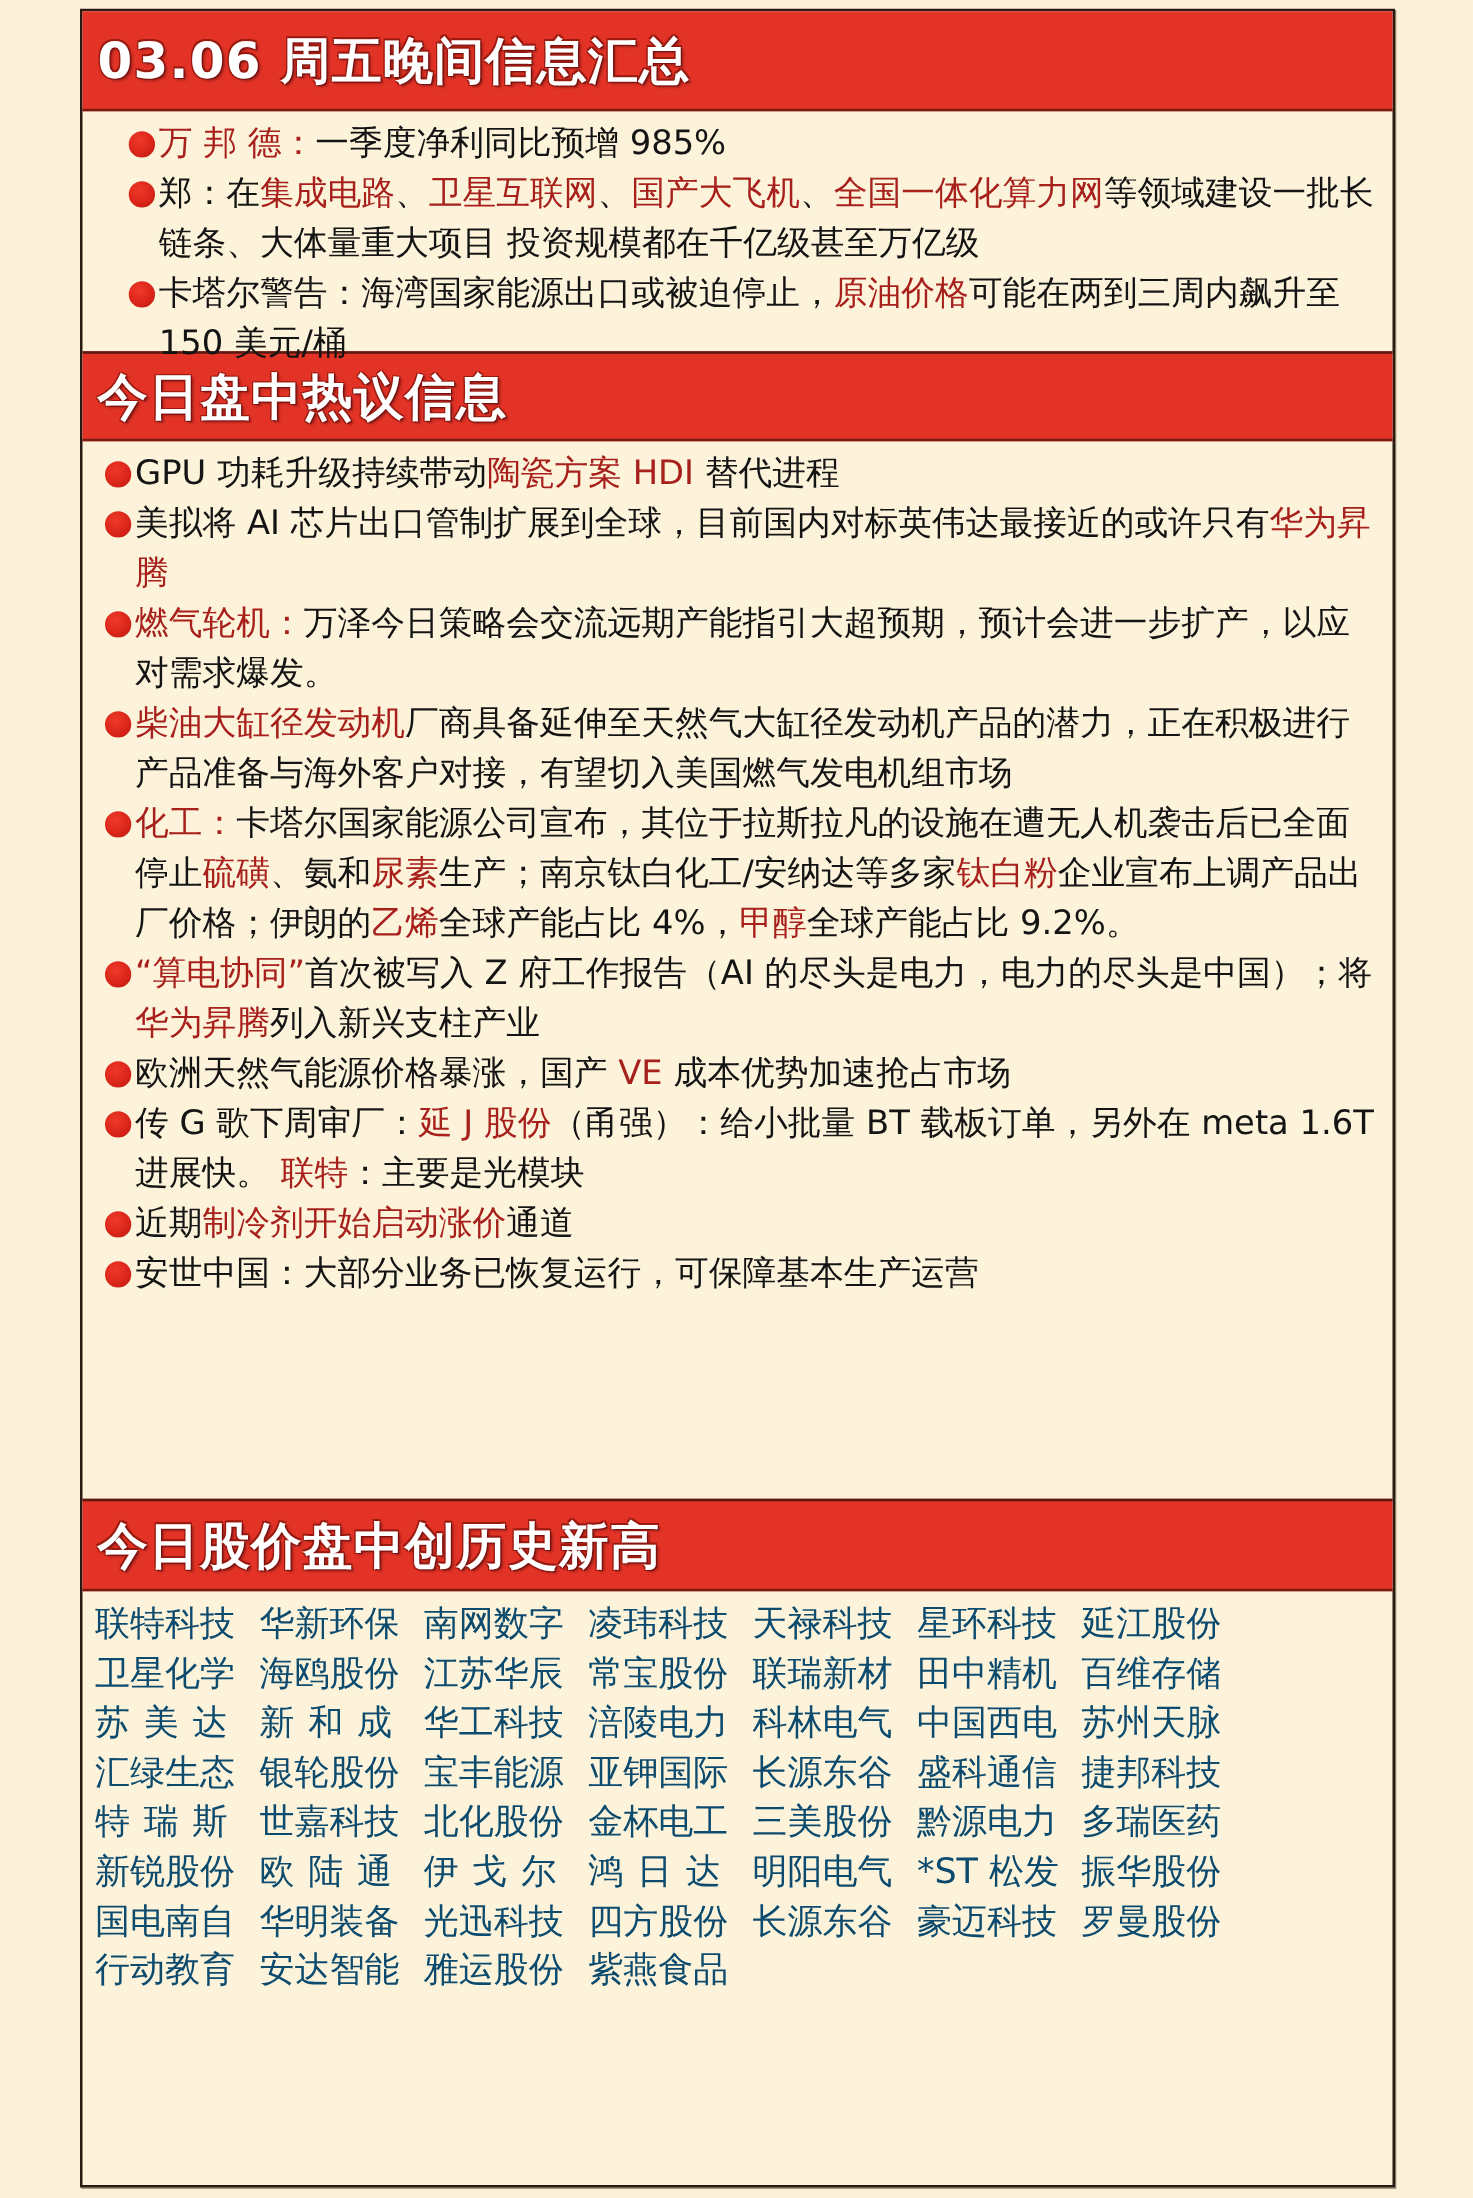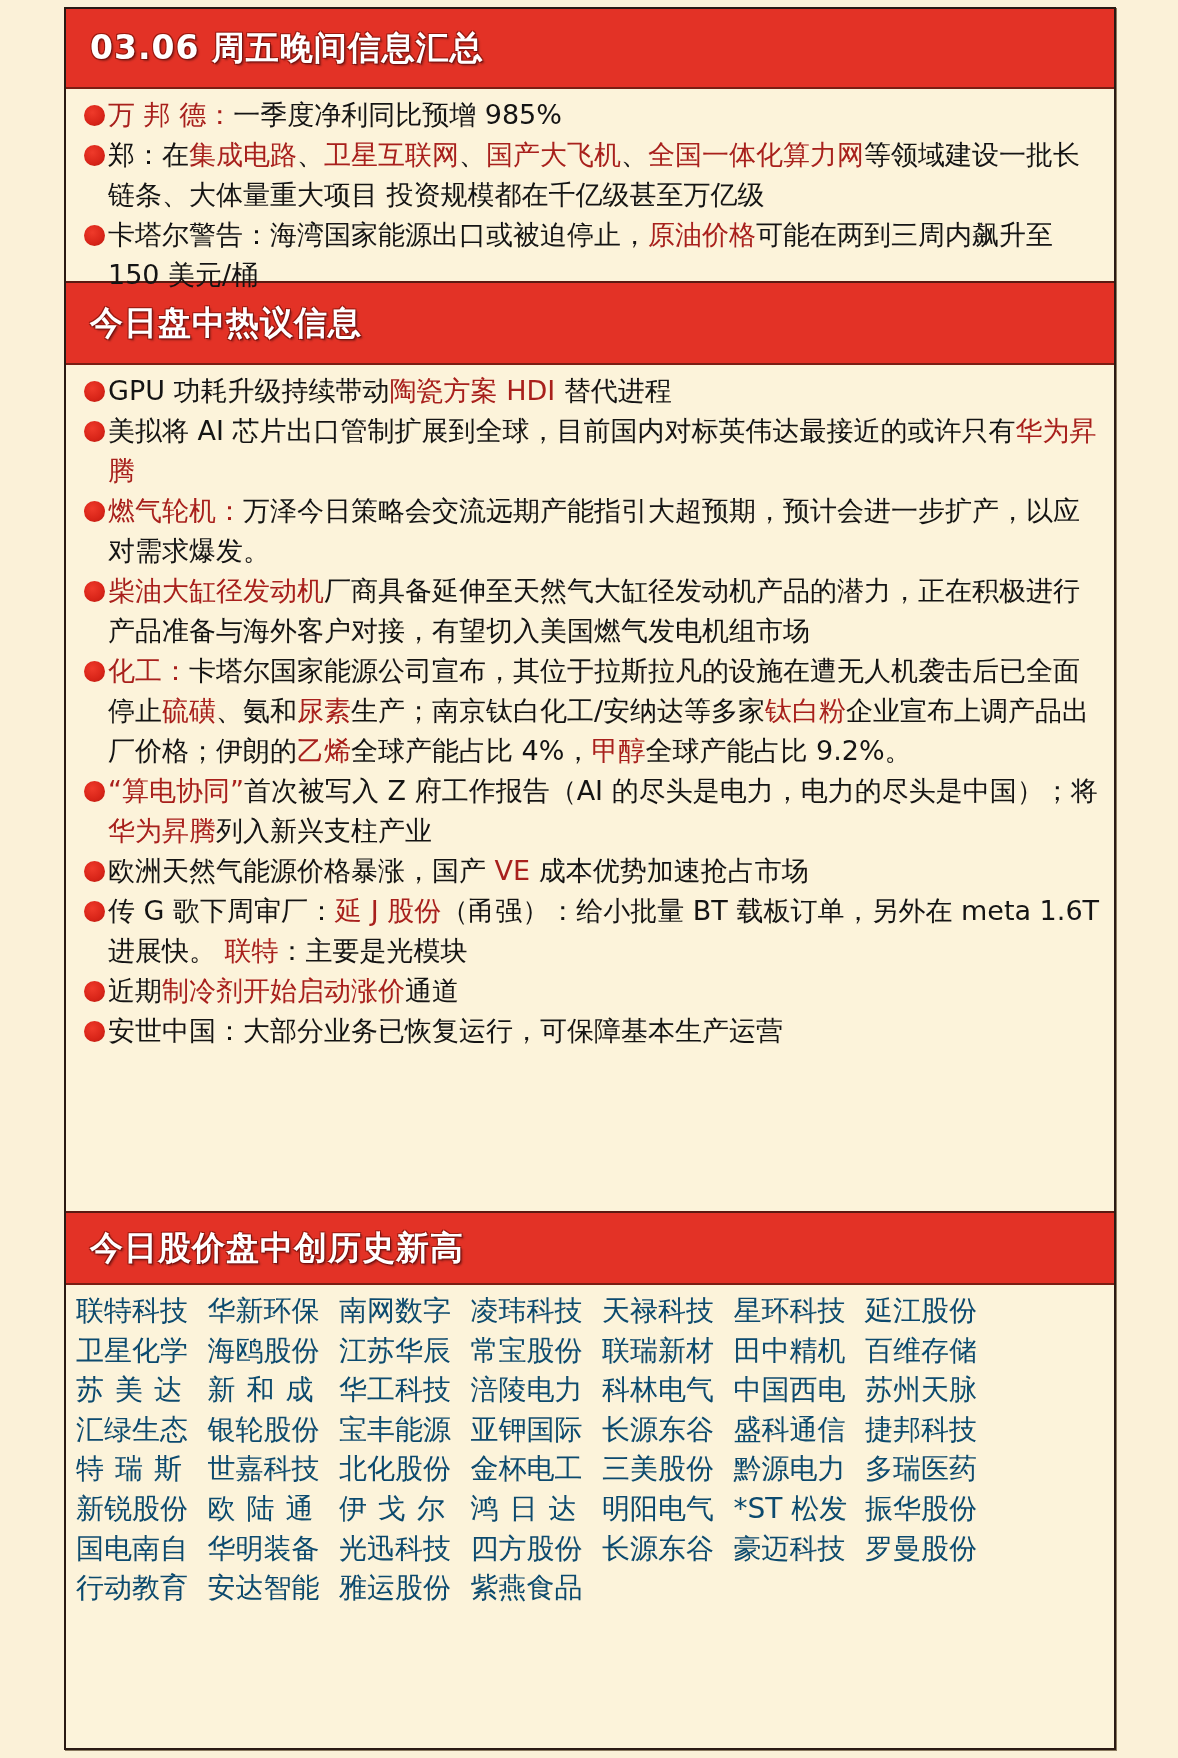--- a/index.html
+++ b/index.html
@@ -18,23 +18,23 @@
   }
   .section-header {
     background: #e33226;
     border-top: 2px solid #5a1a12;
     border-bottom: 2px solid #7a1e14;
     color: #ffffff;
     font-weight: bold;
     font-family: "DejaVu Sans", sans-serif;
     text-shadow: 1px 1px 0 #7a1010, -1px -1px 0 #9a1a10, 1px -1px 0 #9a1a10, -1px 1px 0 #9a1a10, 2px 2px 2px rgba(0,0,0,0.35);
     box-sizing: border-box;
-    padding-left: 24px;
+    padding-left: 12px;
     display: flex; align-items: center;
-    font-size: 33px;
+    font-size: 40px;
     letter-spacing: 1px;
   }
   .section-header.first { border-top: none; height: 80px; }
   .section-body { padding: 6px 0 4px 0; }
   .item {
     position: relative;
     padding-left: 42px;
     padding-right: 14px;
     font-size: 27px;
     line-height: 40px;
@@ -62,27 +62,27 @@
   }
   .stock.spaced { letter-spacing: 11px; }
 </style>
 </head>
 <body>
 
 <div class="card">
   <div class="section-header first">
     <span>03.06 周五晚间信息汇总</span>
   </div>
-  <div class="section-body" style="height:182px;">
+  <div class="section-body" style="height:182px;padding-left:19px;">
       <div class="item"><span class="bullet"></span><span class="hl">万 邦 德：</span><span>一季度净利同比预增 985%</span></div>
       <div class="item"><span class="bullet"></span><span>郑：在</span><span class="hl">集成电路</span><span>、</span><span class="hl">卫星互联网</span><span>、</span><span class="hl">国产大飞机</span><span>、</span><span class="hl">全国一体化算力网</span><span>等领域建设一批长链条、大体量重大项目 投资规模都在千亿级甚至万亿级</span></div>
       <div class="item"><span class="bullet"></span><span>卡塔尔警告：海湾国家能源出口或被迫停止，</span><span class="hl">原油价格</span><span>可能在两到三周内飙升至 150 美元/桶</span></div>
     </div>
 
-  <div class="section-header" style="height:84px;font-family:Liberation Mono, monospace;">
+  <div class="section-header" style="height:72px;font-family:Liberation Mono, monospace;">
     <span>今日盘中热议信息</span>
   </div>
   <div class="section-body" style="height:836px;">
       <div class="item"><span class="bullet"></span><span>GPU 功耗升级持续带动</span><span class="hl">陶瓷方案 HDI</span><span> 替代进程</span></div>
       <div class="item"><span class="bullet"></span><span>美拟将 AI 芯片出口管制扩展到全球，目前国内对标英伟达最接近的或许只有</span><span class="hl">华为昇腾</span></div>
       <div class="item"><span class="bullet"></span><span class="hl">燃气轮机：</span><span>万泽今日策略会交流远期产能指引大超预期，预计会进一步扩产，以应对需求爆发。</span></div>
       <div class="item"><span class="bullet"></span><span class="hl">柴油大缸径发动机</span><span>厂商具备延伸至天然气大缸径发动机产品的潜力，正在积极进行产品准备与海外客户对接，有望切入美国燃气发电机组市场</span></div>
       <div class="item"><span class="bullet"></span><span class="hl">化工：</span><span>卡塔尔国家能源公司宣布，其位于拉斯拉凡的设施在遭无人机袭击后已全面停止</span><span class="hl">硫磺</span><span>、氨和</span><span class="hl">尿素</span><span>生产；南京钛白化工/安纳达等多家</span><span class="hl">钛白粉</span><span>企业宣布上调产品出厂价格；伊朗的</span><span class="hl">乙烯</span><span>全球产能占比 4%，</span><span class="hl">甲醇</span><span>全球产能占比 9.2%。</span></div>
       <div class="item"><span class="bullet"></span><span class="hl">“算电协同”</span><span>首次被写入 Z 府工作报告（AI 的尽头是电力，电力的尽头是中国）；将</span><span class="hl">华为昇腾</span><span>列入新兴支柱产业</span></div>
       <div class="item"><span class="bullet"></span><span>欧洲天然气能源价格暴涨，国产 </span><span class="hl">VE</span><span> 成本优势加速抢占市场</span></div>

